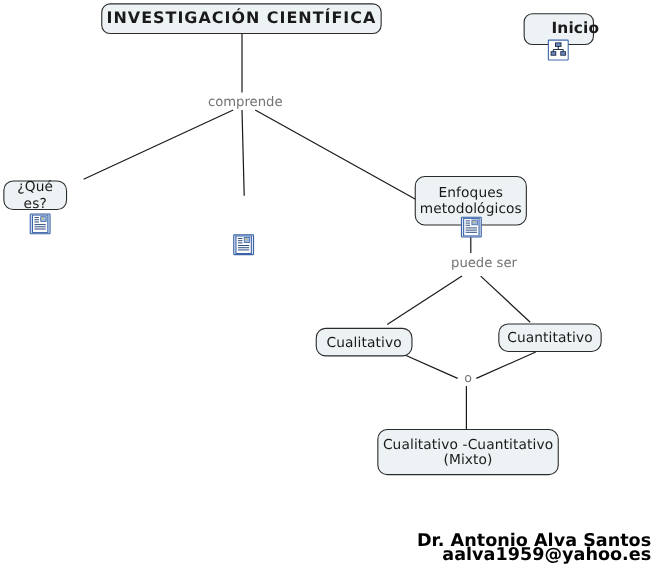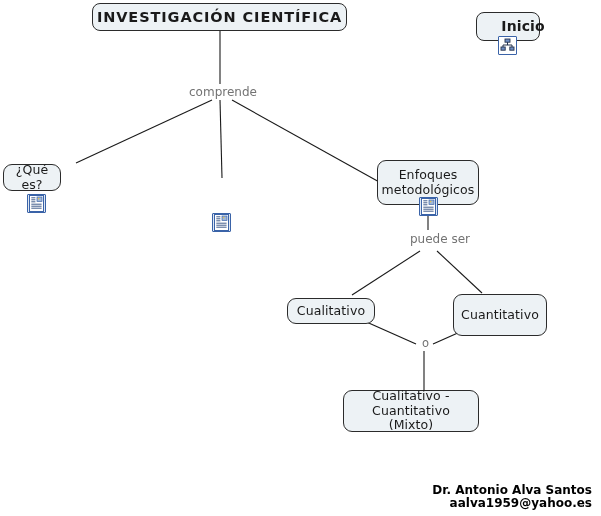--- a/index.html
+++ b/index.html
@@ -84,21 +84,21 @@
   }
   .res-icon svg { display: block; }
 
   
   .footer {
     position: absolute;
     right: 9px;
     bottom: 6px;
     text-align: right;
     font-weight: bold;
-    font-size: 12px;
+    font-size: 16px;
     line-height: 13px;
     color: #000000;
     z-index: 6;
   }
 </style>
 </head>
 <body>
 
 <div id="canvas">
 
@@ -203,25 +203,25 @@
         <line x1="3.3" y1="11.2" x2="13.6" y2="11.2"></line>
         <line x1="3.3" y1="13.2" x2="13.6" y2="13.2"></line>
       </g>
     </svg>
   </span>
 
   <div class="node" style="left:287px; top:298px; width:88px; height:26px;">
     <span>Cualitativo</span>
   </div>
 
-  <div class="node" style="left:453px; top:294px; width:94px; height:42px;">
+  <div class="node" style="left:453px; top:294px; width:94px; height:26px;">
     <span>Cuantitativo</span>
   </div>
 
-  <div class="node" style="left:343px; top:390px; width:136px; height:42px;">
+  <div class="node" style="left:343px; top:390px; width:165px; height:42px;">
     <span>
       <span>Cualitativo -Cuantitativo</span><br>
       <span>(Mixto)</span>
     </span>
   </div>
 
   <div class="link-label" style="left:187px; top:86px;">comprende</div>
 
   <div class="link-label" style="left:396px; top:233px;margin-left:12px;">puede ser</div>
 

